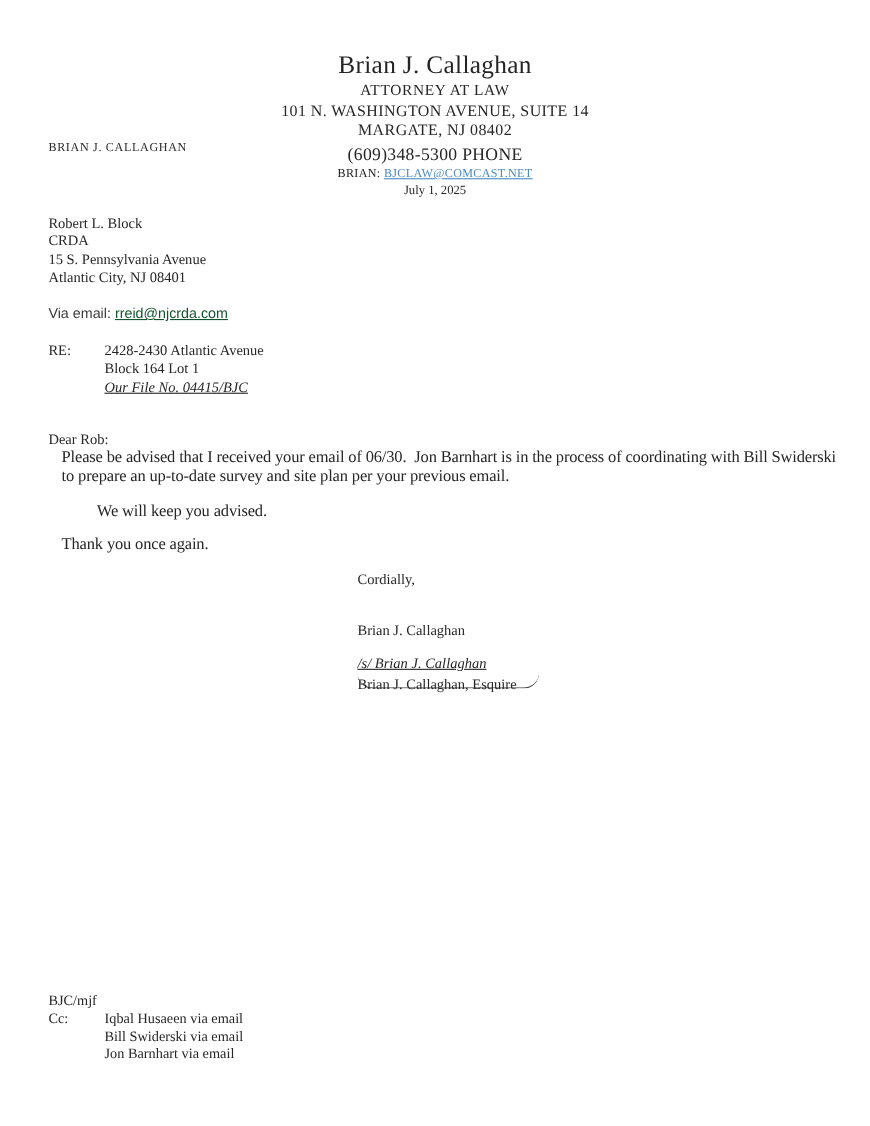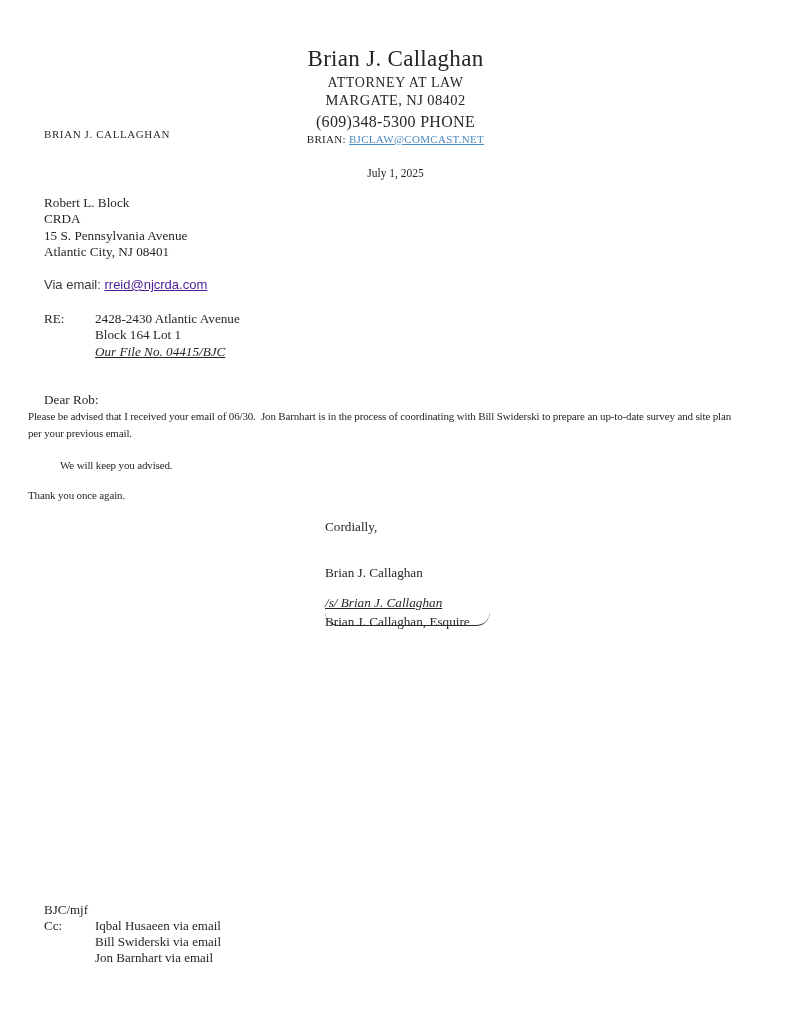--- a/index.html
+++ b/index.html
@@ -39,51 +39,52 @@
   .via-email a { text-decoration: underline; }
 
   
   .re-block { position: absolute; top: 311px; left: 44px; font-size: 13.2px; line-height: 16.4px; display: grid; grid-template-columns: 51px auto; }
   .re-label { grid-column: 1; }
   .re-lines { grid-column: 2; }
   .re-file { text-decoration: underline; font-style: italic; }
 
   .salutation { position: absolute; top: 376px; left: 44px; font-size: 13.2px; margin-top: 16px; }
 
-  .para { position: absolute; left: 28px; width: 706px; font-size: 11px; line-height: 17px; letter-spacing: -0.15px; white-space: pre-wrap; }
+  .para { position: absolute; left: 56px; width: 706px; font-size: 15px; line-height: 17px; letter-spacing: -0.15px; white-space: pre-wrap; }
   .para1 { top: 408px; }
   .para2 { top: 457px; margin-left: 32px; }
   .para3 { top: 487px; }
 
   
   .sig-closing { position: absolute; top: 519px; left: 325px; font-size: 13.2px; }
   .sig-typed   { position: absolute; top: 565px; left: 325px; font-size: 13.2px; }
   .sig-script  {
     position: absolute; top: 595px; left: 325px;
     width: 165px; border-bottom: 1.2px solid #2c2c2c; padding-bottom: 14px;
     font-size: 13.2px; font-style: italic; text-decoration: underline;
   }
   .sig-name    { position: absolute; top: 614px; left: 325px; font-size: 13.2px; }
 
   
   .footer { position: absolute; top: 902px; left: 44px; font-size: 13px; line-height: 16px; }
   .cc-row { display: grid; grid-template-columns: 51px auto; }
 
   a { color: inherit; cursor: pointer; }
-  .link-body { color: #4c1d95; }
+  .link-body { color: #14532d; }
   .link-lh { color: #4d8ac0; }
 </style>
 </head>
 <body>
 
 <div class="page">
 
   <div class="letterhead">
     <div class="lh-name">Brian J. Callaghan</div>
     <div class="lh-title">ATTORNEY AT LAW</div>
+    <div class="lh-addr1">101 N. WASHINGTON AVENUE, SUITE 14</div>
     <div class="lh-addr2">MARGATE, NJ 08402</div>
     <div class="lh-phone">(609)348-5300 PHONE</div>
     <div class="lh-email"><span>BRIAN: </span><a class="link-lh">BJCLAW@COMCAST.NET</a></div>
   </div>
   <div class="lh-left-name">BRIAN J. CALLAGHAN</div>
 
   <div class="date-line">July 1, 2025</div>
 
   <div class="recipient">
     <div>Robert L. Block</div>

